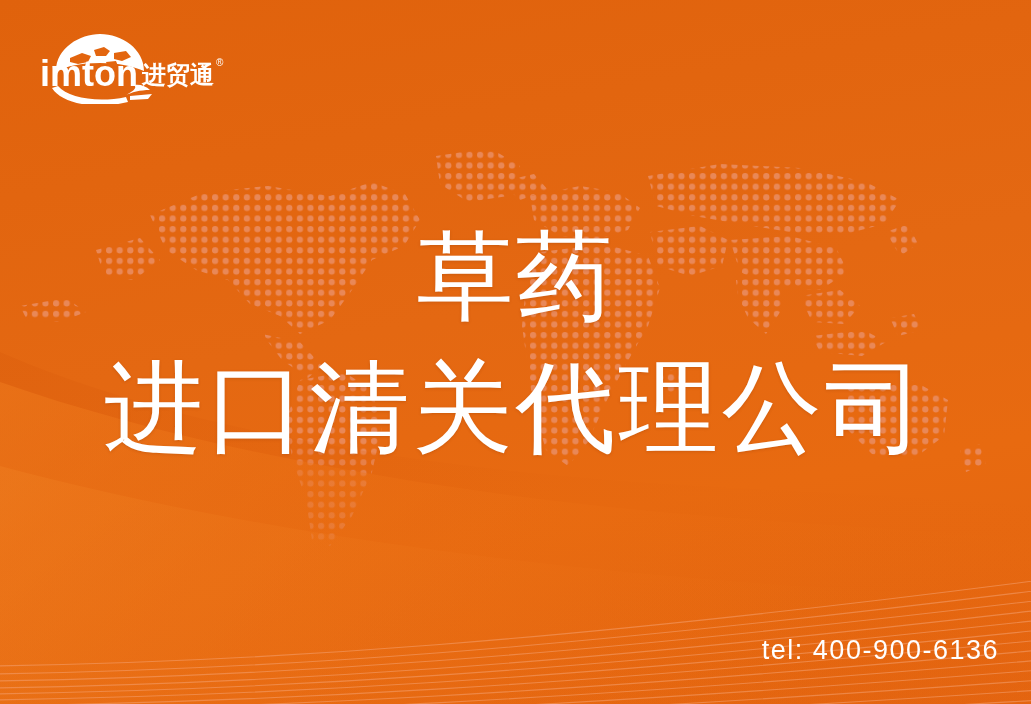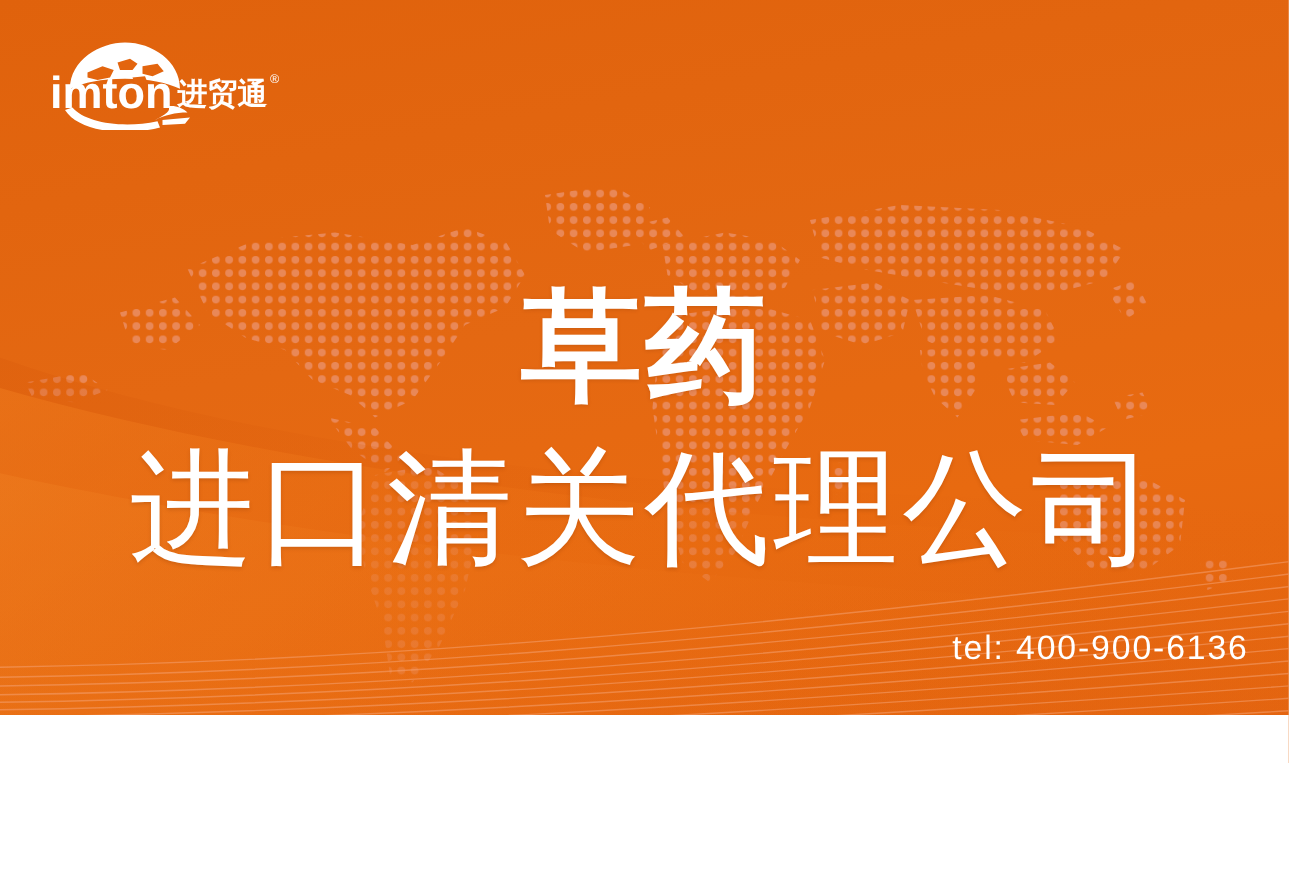--- a/index.html
+++ b/index.html
@@ -7,21 +7,21 @@
     padding: 0;
     background: #ffffff;
   }
   body {
     font-family: "Liberation Sans", "DejaVu Sans", sans-serif;
   }
 
   .banner {
     position: relative;
     width: 1031px;
-    height: 572px;
+    height: 704px;
     overflow: hidden;
     background: #E3650E;
   }
 
   
   .bg-base {
     position: absolute;
     inset: 0;
     background: linear-gradient(170deg, #E0620C 0%, #E46812 45%, #E86A10 70%, #E36310 100%);
   }
@@ -70,21 +70,21 @@
     left: 0;
     top: 228px;
     width: 1031px;
     text-align: center;
     color: #ffffff;
     line-height: 1.0;
     letter-spacing: 2px;
   }
   .headline-line1 {
     font-size: 97px;
-    font-weight: 700;
+    font-weight: 400;
     white-space: nowrap;
     text-shadow: 0 1px 3px rgba(120,45,0,0.22);
   }
   .headline-line2 {
     margin-top: 32px;
     font-size: 100px;
     font-weight: 400;
     white-space: nowrap;
     letter-spacing: 3px;
     text-shadow: 0 1px 3px rgba(120,45,0,0.22);

